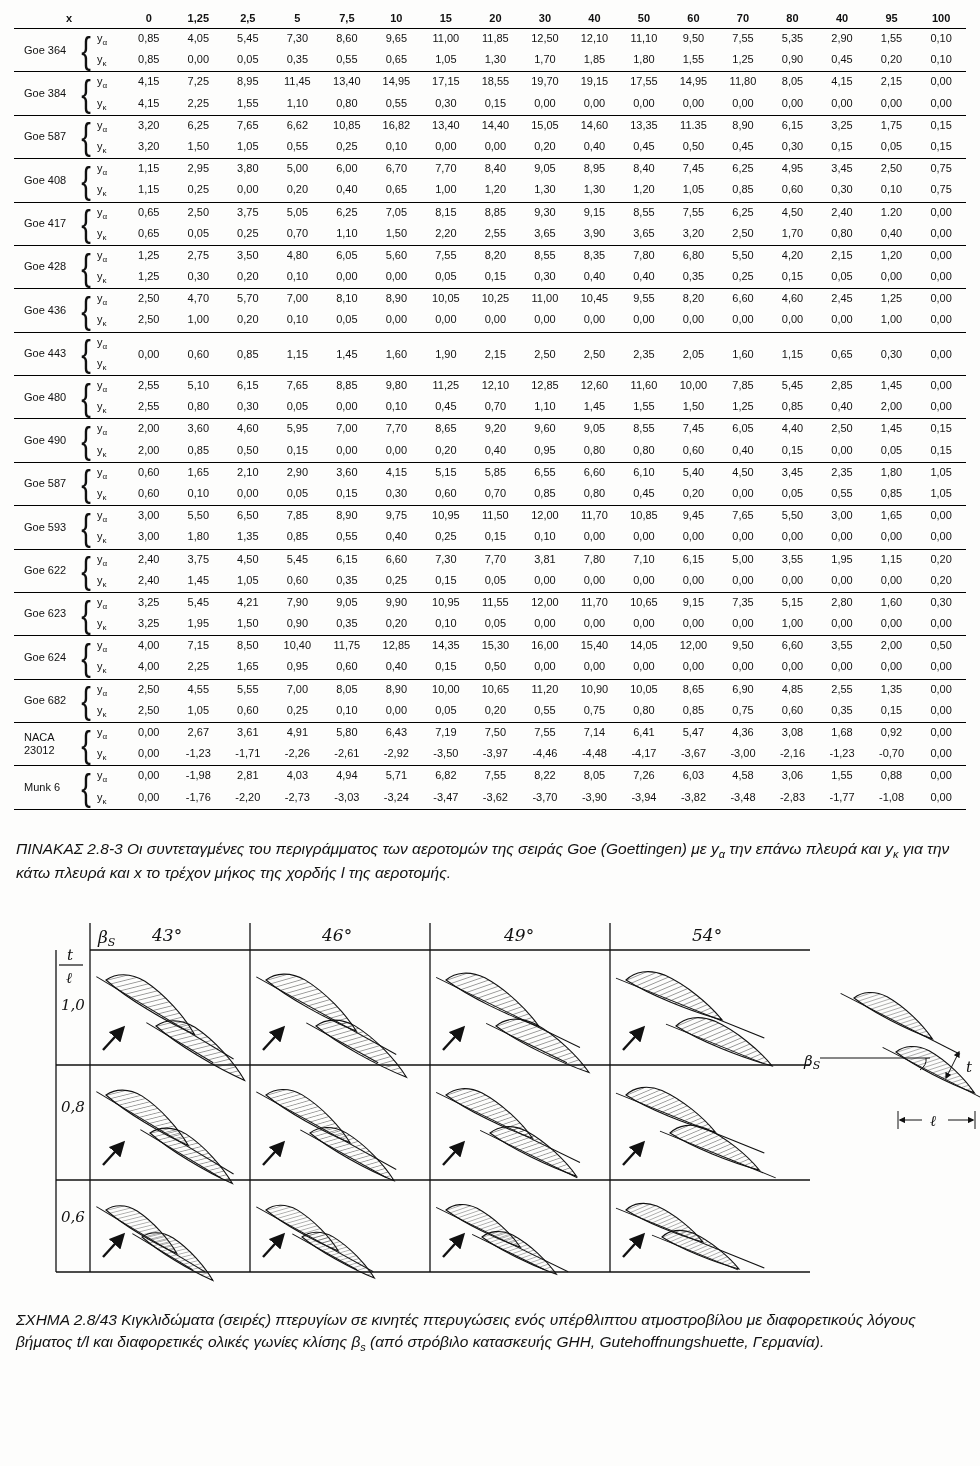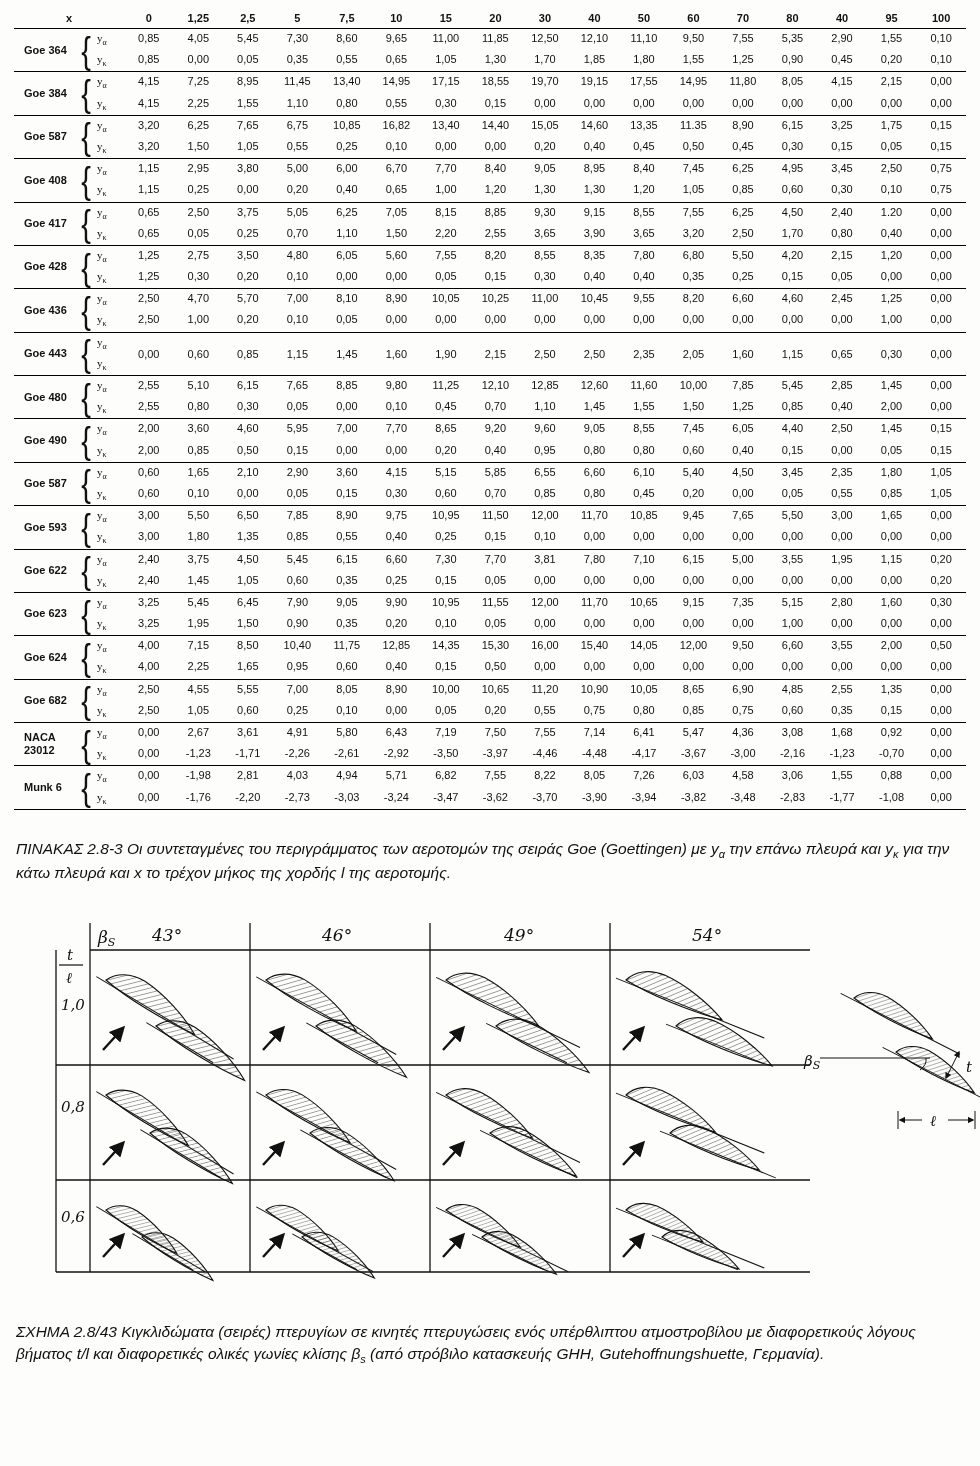--- a/index.html
+++ b/index.html
@@ -22,26 +22,26 @@
     border-bottom: 1.4px solid #000;
   }
   .coords th {
     font-weight: 700; font-size: 11px;
     padding: 4px 0 4px;
     text-align: center;
     border-bottom: 1.4px solid #000;
   }
   .coords td { padding: 3px 0; text-align: center; vertical-align: top; }
   .coords td.nm {
-    font-weight: 700; text-align: left; padding-left: 10px;
+    font-weight: 400; text-align: left; padding-left: 10px;
     vertical-align: middle; white-space: pre-line; line-height: 1.2;
   }
   .coords td.br { text-align: center; padding: 0; vertical-align: middle; line-height: 0; }
   .brace { display: inline-block; font-size: 29px; line-height: 1; transform: scaleY(1.3); }
-  .coords td.yl { text-align: left; padding-left: 3px; font-family: Liberation Serif, serif; }
+  .coords td.yl { text-align: left; padding-left: 3px; }
   .coords td.yl sub { font-size: 8px; }
   .coords tbody tr.gs td { border-top: 1px solid #000; }
   .coords tbody tr.gs:first-child td { border-top: none; }
   .coords td.mid { vertical-align: middle; }
 
   
   .caption {
     font-style: italic;
     font-size: 15.5px;
     line-height: 1.42;
@@ -52,21 +52,21 @@
 
   
   .figure { margin: 36px 0 0 40px; }
   .hand {
     font-family: "DejaVu Serif", serif;
     font-style: italic;
     font-size: 15px;
     fill: #111;
   }
   .hand.big { font-size: 17px; }
-  .caption2 { margin-top: 35px; }
+  .caption2 { margin-top: 23px; }
 </style>
 </head>
 <body>
 
 <div class="page">
 
   <table class="coords">
     <colgroup>
       <col style="width:64px">
         <col style="width:16px">
@@ -180,21 +180,21 @@
           <td class="val">0,00</td>
           <td class="val">0,00</td>
         </tr>
         <tr class="gs">
           <td class="nm" rowspan="2">Goe 587</td>
           <td class="br" rowspan="2"><span class="brace">{</span></td>
           <td class="yl">y<sub>α</sub></td>
           <td class="val">3,20</td>
           <td class="val">6,25</td>
           <td class="val">7,65</td>
-          <td class="val">6,75</td>
+          <td class="val">6,62</td>
           <td class="val">10,85</td>
           <td class="val">16,82</td>
           <td class="val">13,40</td>
           <td class="val">14,40</td>
           <td class="val">15,05</td>
           <td class="val">14,60</td>
           <td class="val">13,35</td>
           <td class="val">11.35</td>
           <td class="val">8,90</td>
           <td class="val">6,15</td>
@@ -624,21 +624,21 @@
           <td class="val">0,00</td>
           <td class="val">0,00</td>
           <td class="val">0,20</td>
         </tr>
         <tr class="gs">
           <td class="nm" rowspan="2">Goe 623</td>
           <td class="br" rowspan="2"><span class="brace">{</span></td>
           <td class="yl">y<sub>α</sub></td>
           <td class="val">3,25</td>
           <td class="val">5,45</td>
-          <td class="val">6,45</td>
+          <td class="val">4,21</td>
           <td class="val">7,90</td>
           <td class="val">9,05</td>
           <td class="val">9,90</td>
           <td class="val">10,95</td>
           <td class="val">11,55</td>
           <td class="val">12,00</td>
           <td class="val">11,70</td>
           <td class="val">10,65</td>
           <td class="val">9,15</td>
           <td class="val">7,35</td>

